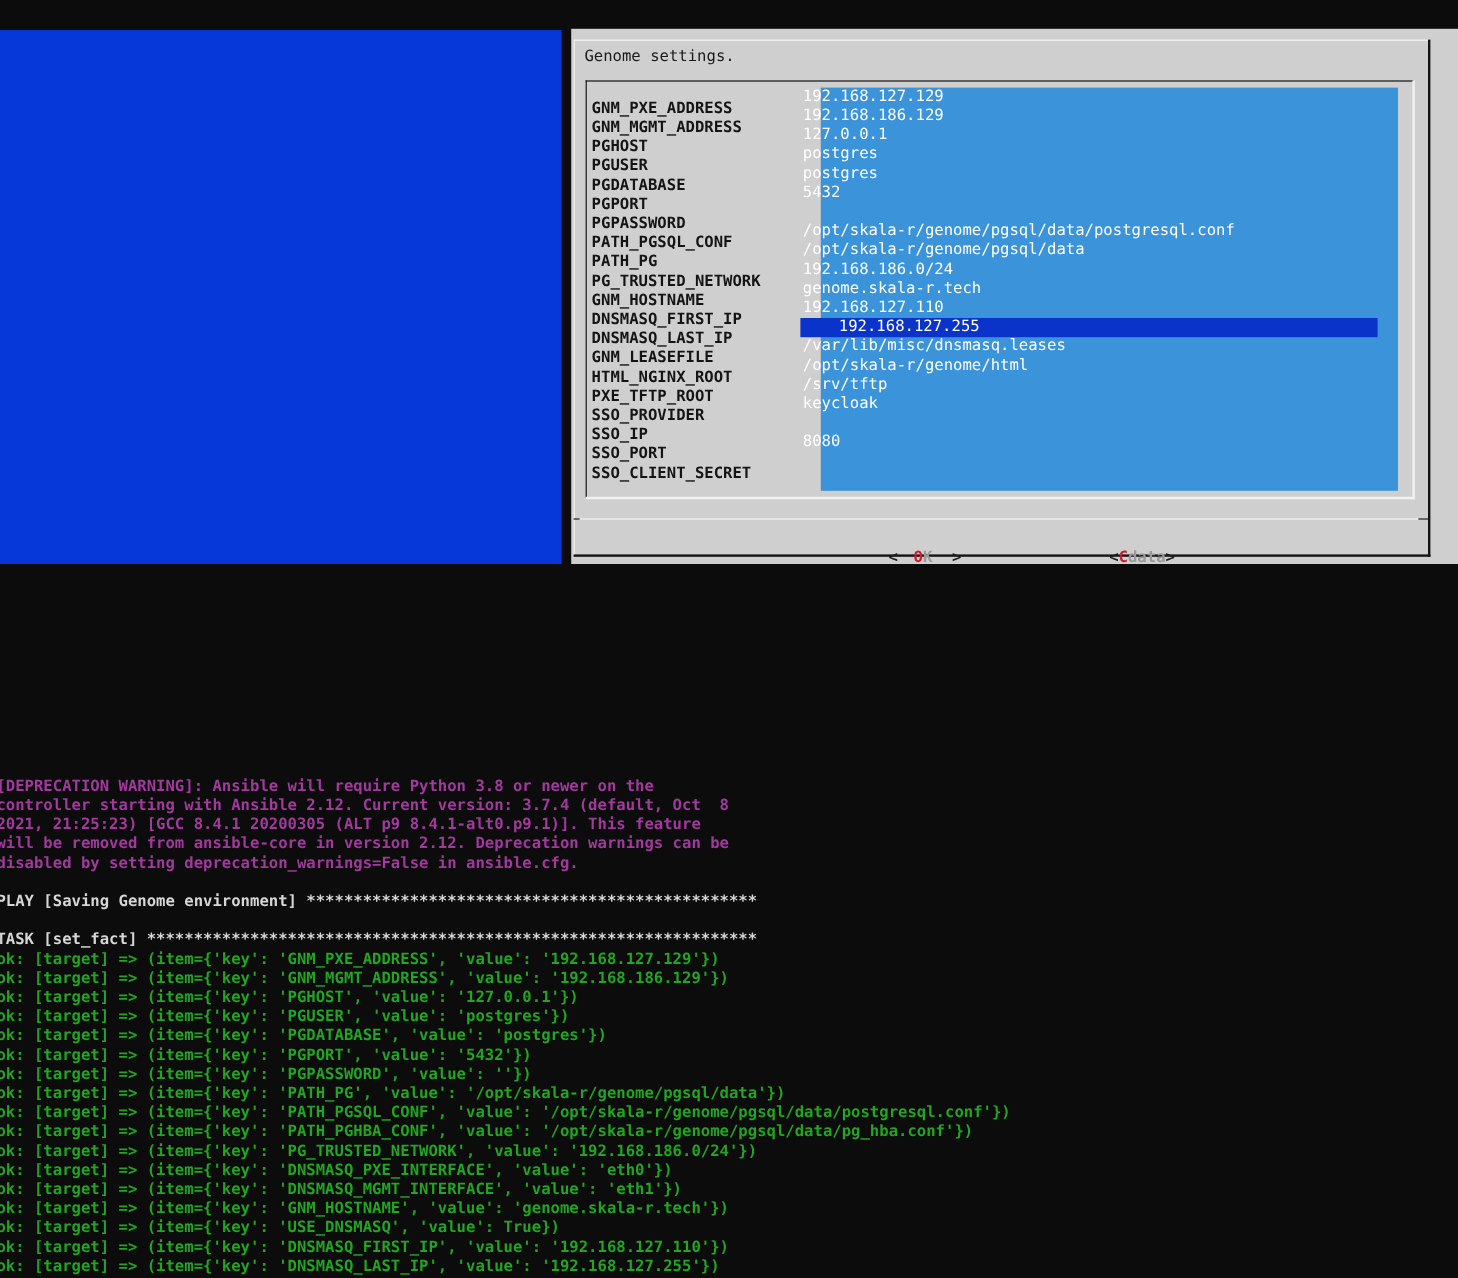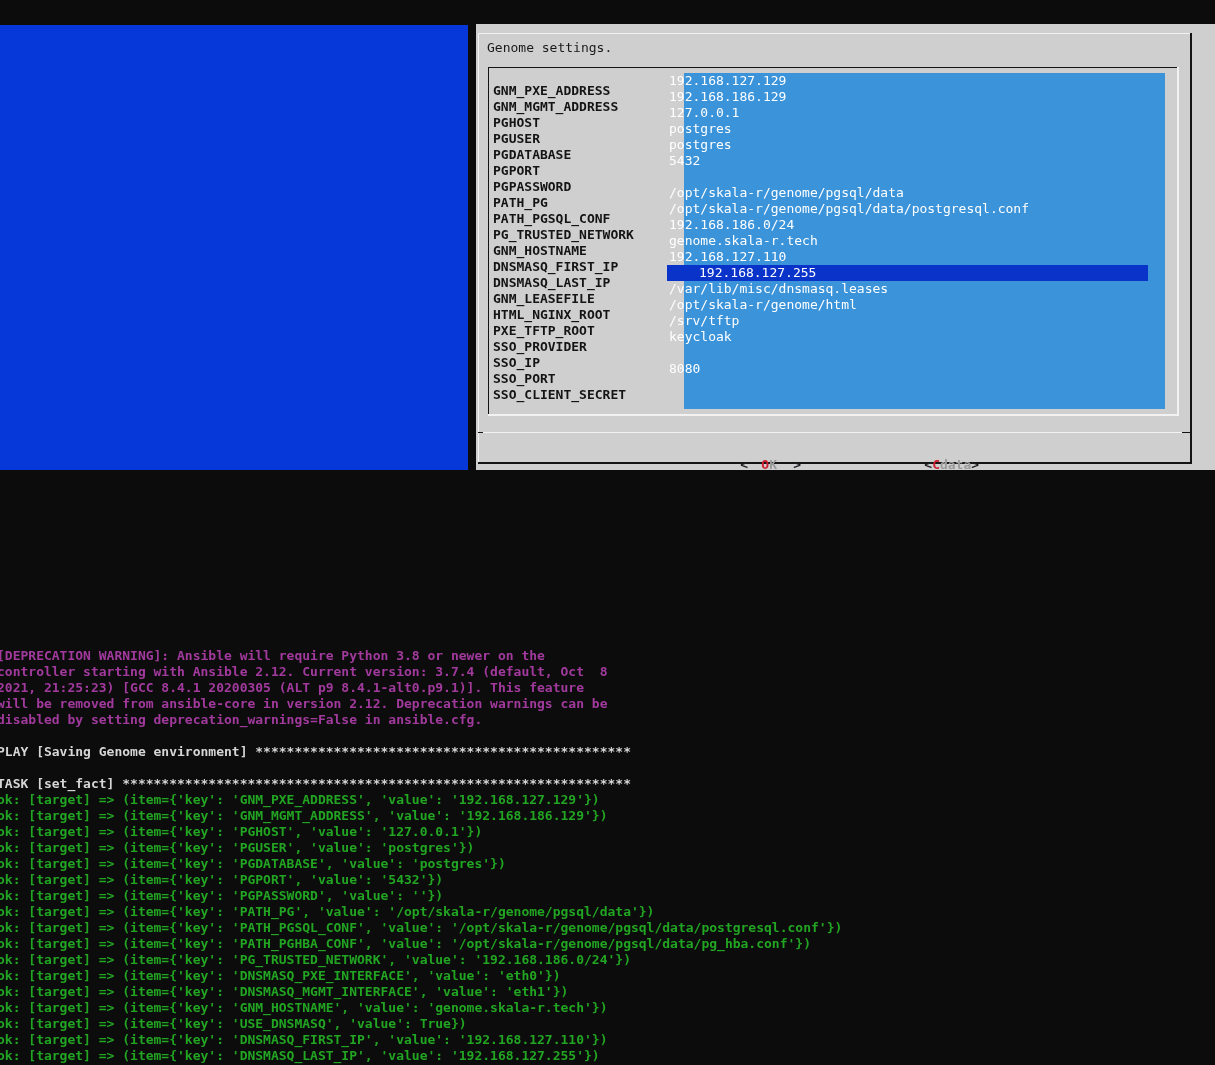--- a/index.html
+++ b/index.html
@@ -97,27 +97,27 @@
           <span class="flabel">PGPORT</span>
           <span class="fvalue">5432</span>
         </div>
 
         <div class="field-row">
           <span class="flabel">PGPASSWORD</span>
           <span class="fvalue"></span>
         </div>
 
         <div class="field-row">
+          <span class="flabel">PATH_PGSQL_CONF</span>
+          <span class="fvalue">/opt/skala-r/genome/pgsql/data/postgresql.conf</span>
+        </div>
+
+        <div class="field-row">
           <span class="flabel">PATH_PG</span>
           <span class="fvalue">/opt/skala-r/genome/pgsql/data</span>
-        </div>
-
-        <div class="field-row">
-          <span class="flabel">PATH_PGSQL_CONF</span>
-          <span class="fvalue">/opt/skala-r/genome/pgsql/data/postgresql.conf</span>
         </div>
 
 
         <div class="field-row">
           <span class="flabel">PG_TRUSTED_NETWORK</span>
           <span class="fvalue">192.168.186.0/24</span>
         </div>
 
         <div class="field-row">
           <span class="flabel">GNM_HOSTNAME</span>

